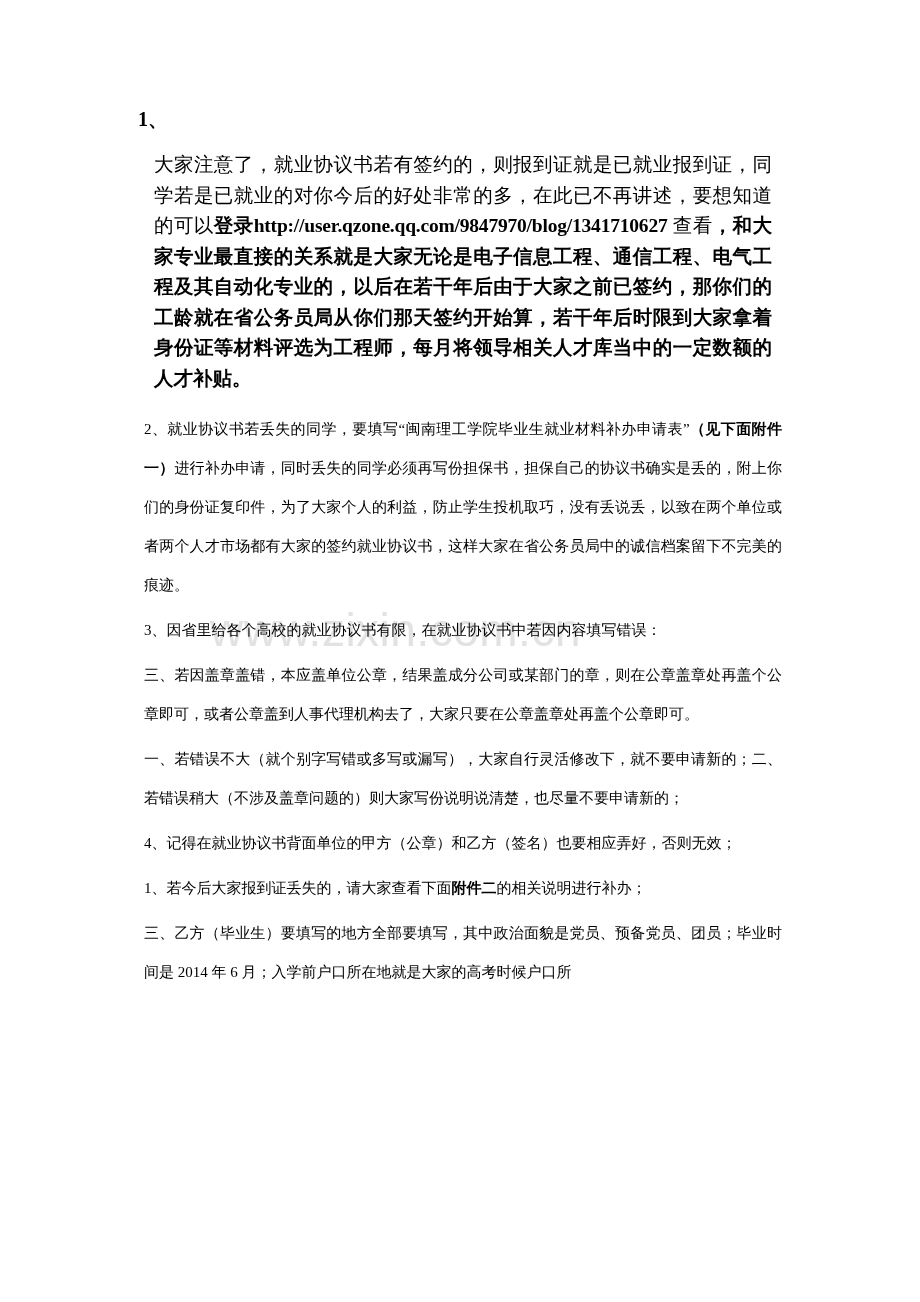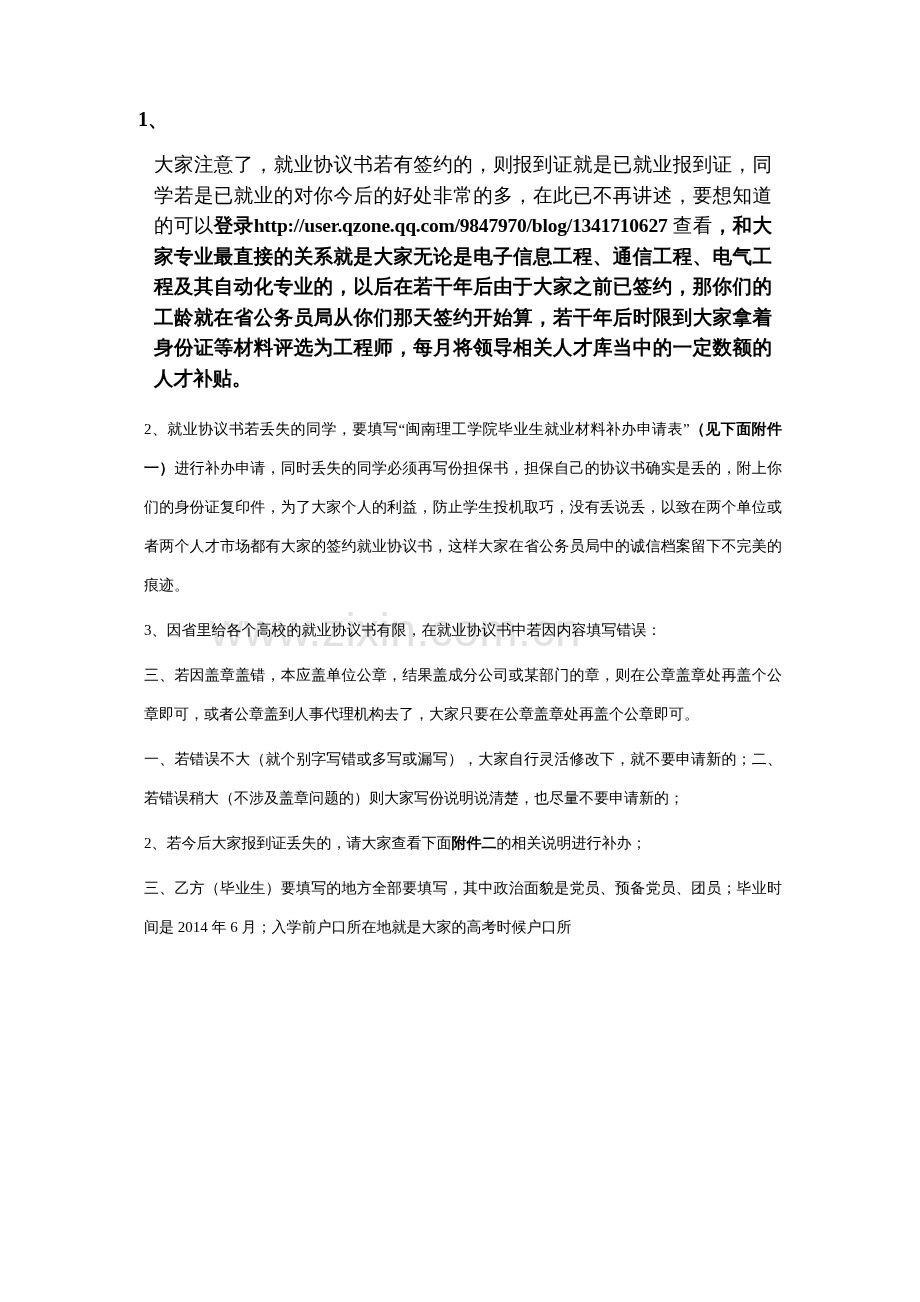--- a/index.html
+++ b/index.html
@@ -99,21 +99,22 @@
     <p class="para-tight"><span>大家注意了，就业协议书若有签约的，则报到证就是已就业报到证，同学若是已就业的对你今后的好处非常的多，在此已不再讲述，要想知道的可以</span><b>登录</b><span class="url">http://user.qzone.qq.com/9847970/blog/1341710627</span><span> </span><span>查看</span><b>，和大家专业最直接的关系就是大家无论是电子信息工程、通信工程、电气工程及其自动化专业的，以后在若干年后由于大家之前已签约，那你们的工龄就在省公务员局从你们那天签约开始算，若干年后时限到大家拿着身份证等材料评选为工程师，每月将领导相关人才库当中的一定数额的人才补贴。</b></p>
 
     <p class="para-loose"><span>2、就业协议书若丢失的同学，要填写“闽南理工学院毕业生就业材料补办申请表”</span><b>（见下面附件一）</b><span>进行补办申请，同时丢失的同学必须再写份担保书，担保自己的协议书确实是丢的，附上你们的身份证复印件，为了大家个人的利益，防止学生投机取巧，没有丢说丢，以致在两个单位或者两个人才市场都有大家的签约就业协议书，这样大家在省公务员局中的诚信档案留下不完美的痕迹。</span></p>
 
     <p class="para-loose">3、因省里给各个高校的就业协议书有限，在就业协议书中若因内容填写错误：</p>
 
     <p class="para-loose">三、若因盖章盖错，本应盖单位公章，结果盖成分公司或某部门的章，则在公章盖章处再盖个公章即可，或者公章盖到人事代理机构去了，大家只要在公章盖章处再盖个公章即可。</p>
 
     <p class="para-loose">一、若错误不大（就个别字写错或多写或漏写），大家自行灵活修改下，就不要申请新的；二、若错误稍大（不涉及盖章问题的）则大家写份说明说清楚，也尽量不要申请新的；</p>
 
+    <p class="para-loose">4、记得在就业协议书背面单位的甲方（公章）和乙方（签名）也要相应弄好，否则无效；</p>
 
-    <p class="para-loose"><span>2、若今后大家报到证丢失的，请大家查看下面</span><b>附件二</b><span>的相关说明进行补办；</span></p>
+    <p class="para-loose"><span>1、若今后大家报到证丢失的，请大家查看下面</span><b>附件二</b><span>的相关说明进行补办；</span></p>
 
 
 
     <p class="para-loose">三、乙方（毕业生）要填写的地方全部要填写，其中政治面貌是党员、预备党员、团员；毕业时间是 2014 年 6 月；入学前户口所在地就是大家的高考时候户口所</p>
 
   </div>
 </div>
 
 </body></html>

